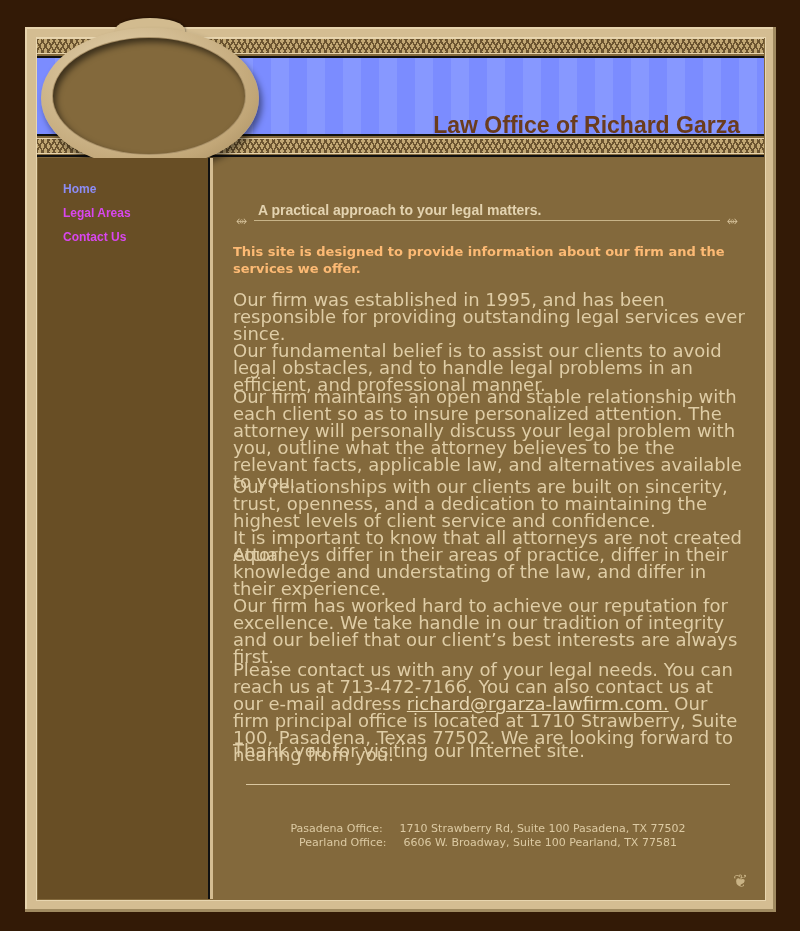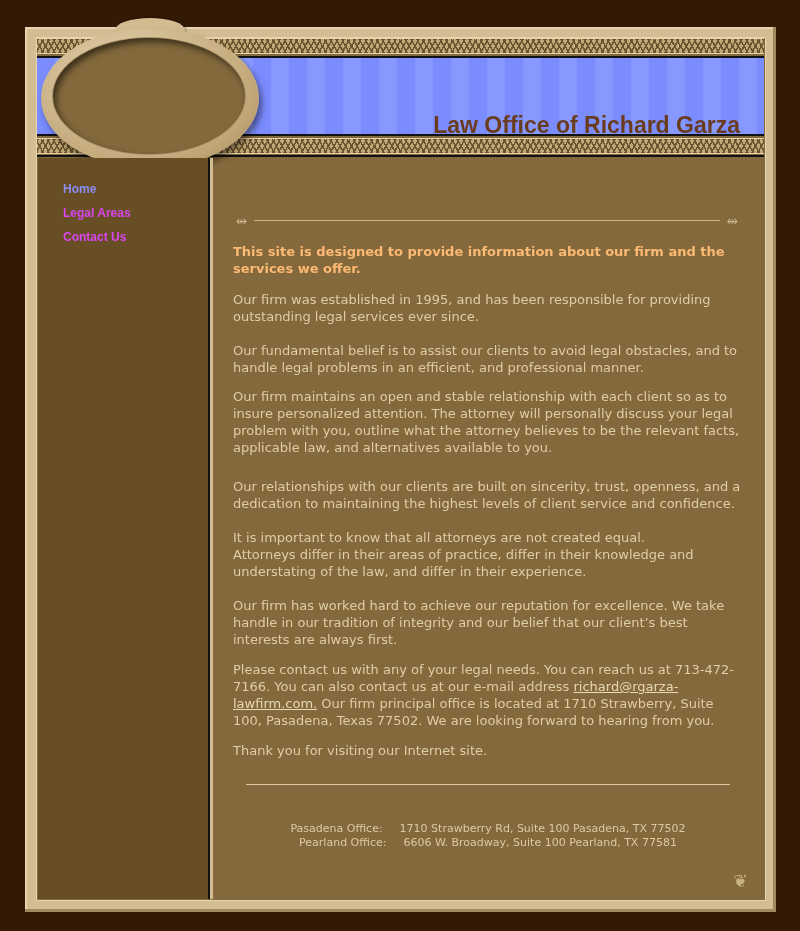--- a/index.html
+++ b/index.html
@@ -25,21 +25,21 @@
   .sidebar { position:absolute; left:38px; top:158px; width:172px; height:741px; background:#684e25; border-right:2px solid #111; box-sizing:border-box; }
   .sep { position:absolute; left:210px; top:158px; width:3px; height:741px; background:#d4bd92; }
   .nav { position:absolute; left:63px; top:182px; margin:0; padding:0; list-style:none; }
   .nav li { font-family:"Liberation Sans", sans-serif; font-weight:bold; font-size:12px; color:#d946ef; height:24px; line-height:14px; cursor:pointer; }
   .nav li.active { color:#8c8cf5; }
   .tagline { position:absolute; left:236px; top:202px; width:502px; height:26px; }
   .tagline .txt { position:absolute; left:22px; top:0; font-family:"Liberation Sans", sans-serif; font-weight:bold; font-size:14px; color:#e3d3b0; }
   .tagline .rule { position:absolute; left:18px; right:18px; top:18px; height:1px; background:#c8b488; }
   .tagline .orn { position:absolute; top:10px; font-size:14px; color:#d7c39b; }
   .lead { position:absolute; left:233px; top:243px; width:510px; font-weight:bold; font-size:13px; line-height:17px; color:#fdba74; margin:0; }
-  .p { position:absolute; left:233px; width:512px; margin:0; font-size:13px; line-height:17px; color:#dfcda6; }
+  .p { position:absolute; left:233px; width:512px; margin:0; font-size:18px; line-height:17px; color:#dfcda6; }
   .p a { color:#e8d8b4; text-decoration:underline; }
   .hr { position:absolute; left:246px; top:784px; width:484px; height:1px; background:#dac7a0; }
   .addr { position:absolute; left:233px; width:510px; text-align:center; font-size:11px; line-height:14px; color:#dccaa3; }
   .addr .lbl { display:inline-block; margin-right:17px;margin-top:16px; }
   .leaf { position:absolute; left:733px; top:870px; font-size:18px; color:#c9b385; }
 </style>
 </head>
 <body>
 
 <div class="frame"></div>
@@ -61,20 +61,21 @@
 <div class="sep"></div>
 
 <ul class="nav">
   <li class="active">Home</li>
   <li>Legal Areas</li>
   <li>Contact Us</li>
 </ul>
 
 <div class="tagline">
   <span class="orn" style="left:0;">⥈</span>
+  <span class="txt">A practical approach to your legal matters.</span>
   <div class="rule"></div>
   <span class="orn" style="right:0;">⥈</span>
 </div>
 
 <p class="lead">This site is designed to provide information about our firm and the services we offer.</p>
 
 <p class="p" style="top:291px;">Our firm was established in 1995, and has been responsible for providing outstanding legal services ever since.</p>
 <p class="p" style="top:342px;">Our fundamental belief is to assist our clients to avoid legal obstacles, and to handle legal problems in an efficient, and professional manner.</p>
 <p class="p" style="top:388px;">Our firm maintains an open and stable relationship with each client so as to insure personalized attention. The attorney will personally discuss your legal problem with you, outline what the attorney believes to be the relevant facts, applicable law, and alternatives available to you.</p>
 <p class="p" style="top:478px;">Our relationships with our clients are built on sincerity, trust, openness, and a dedication to maintaining the highest levels of client service and confidence.</p>

